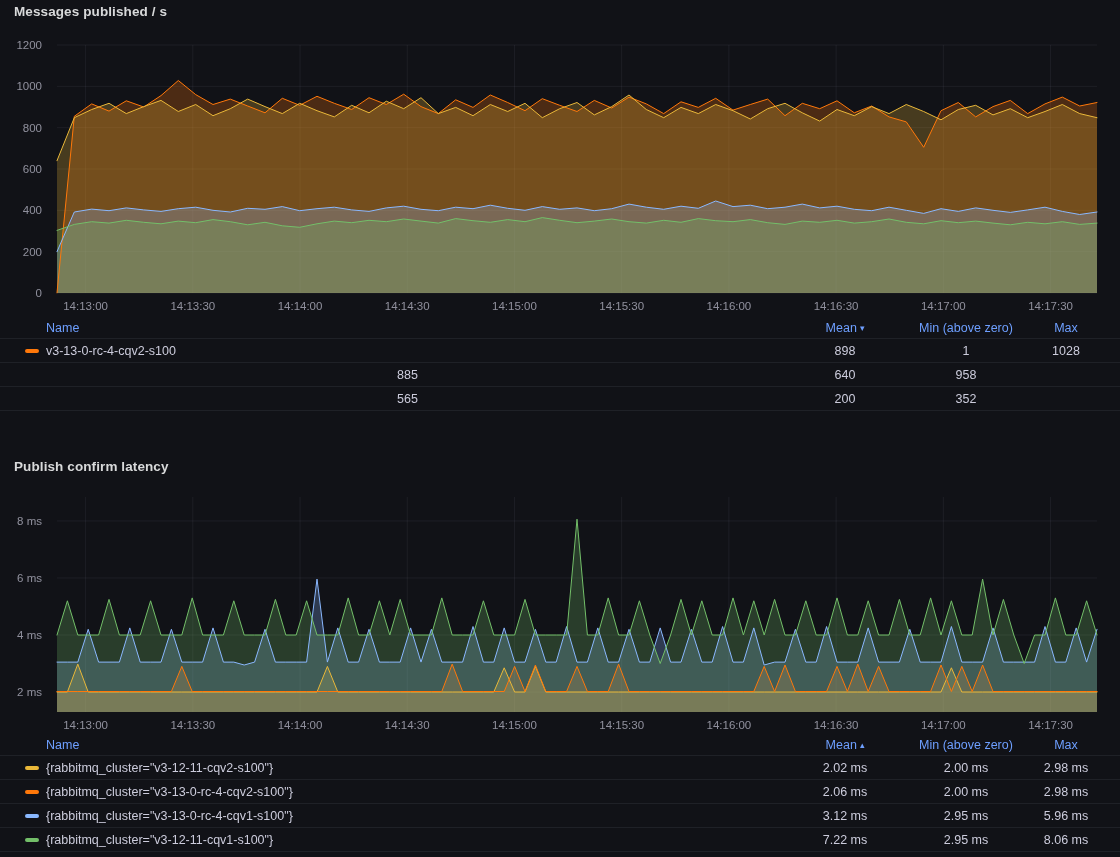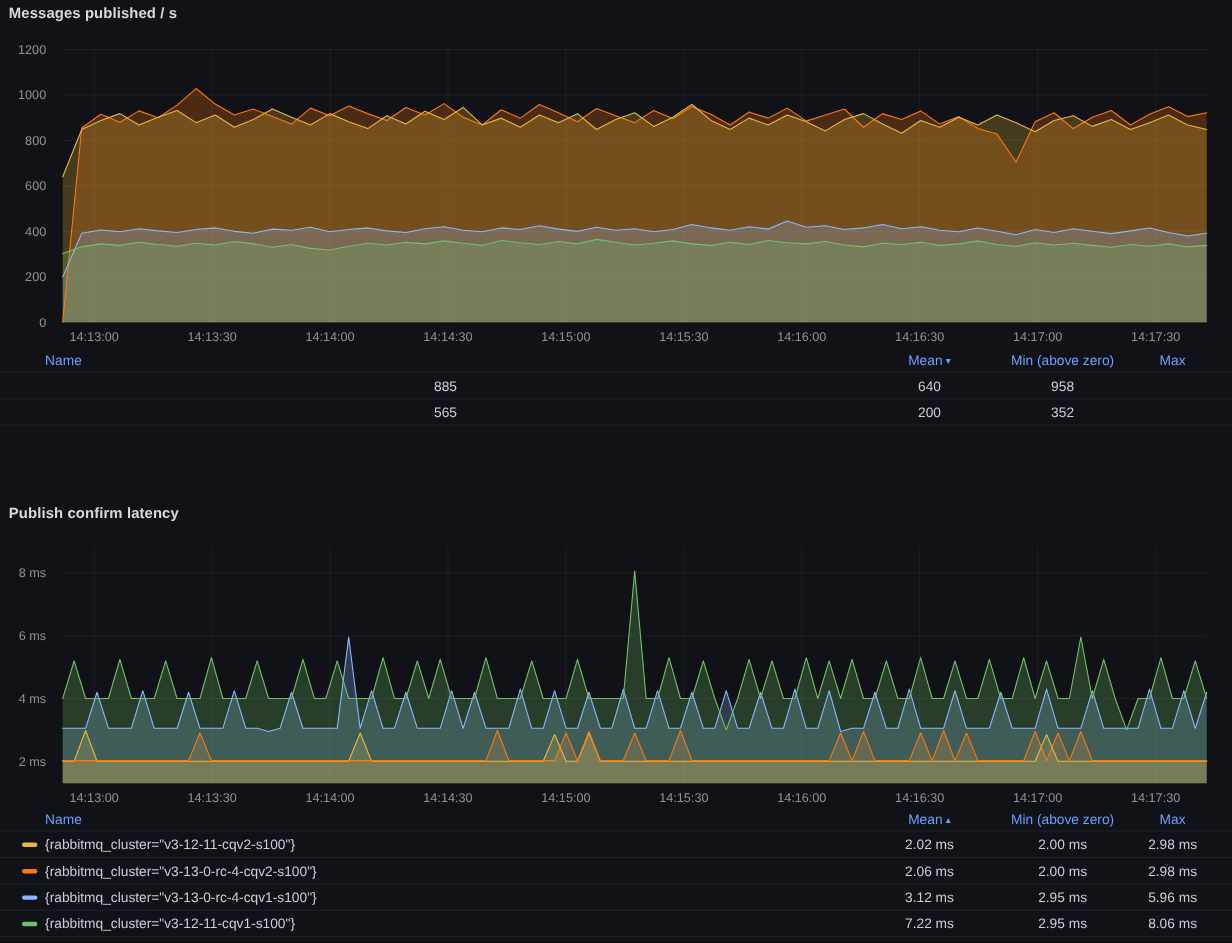--- a/index.html
+++ b/index.html
@@ -1,28 +1,28 @@
 <!DOCTYPE html>
 <html><head>
 <meta charset="utf-8">
 <style>
   html,body{margin:0;padding:0;background:#111217;}
   body{font-family:"Liberation Sans",sans-serif;-webkit-font-smoothing:antialiased;}
   .page{position:relative;width:1120px;height:857px;background:#111217;overflow:hidden;}
-  .panel-title{position:absolute;left:8px;margin:0;font-size:13.5px;font-weight:600;color:#D8D9DA;letter-spacing:.1px;}
+  .panel-title{position:absolute;left:14px;margin:0;font-size:13.5px;font-weight:600;color:#D8D9DA;letter-spacing:.1px;}
   #title-0{top:4px;}
   #title-1{top:459px;}
   .chart-svg{position:absolute;left:0;display:block;}
   #chart-0{top:28px;}
   #chart-1{top:480px;}
   .legend{position:absolute;left:0;width:1120px;color:#CCCCDC;font-size:12.5px;}
   #legend-0{top:317px;}
   #legend-1{top:734px;}
   .lrow{display:grid;grid-template-columns:1fr 110px 132px 68px;align-items:center;height:24px;
-        border-bottom:1px solid #1f2127;padding:0 20px 0 20px;box-sizing:border-box;cursor:pointer;}
+        border-bottom:1px solid #1f2127;padding:0 20px 0 25px;box-sizing:border-box;cursor:pointer;}
   .lrow.header{height:22px;cursor:default;}
   .lrow.header .hcell{color:#6E9FFF;font-weight:500;font-size:12.5px;cursor:pointer;}
   .lrow.header .name-h{padding-left:21px;}
   .ncell{display:flex;align-items:center;white-space:nowrap;overflow:hidden;color:#CCCCDC;}
   .swatch{width:14px;height:4px;border-radius:2px;flex:0 0 14px;margin-right:7px;}
   .num{text-align:center;font-variant-numeric:tabular-nums;color:#CCCCDC;}
   .hcell.num{color:#6E9FFF;}
   .sort-arrow{font-size:9px;margin-left:3px;position:relative;top:-1px;}
 </style>
 </head>
@@ -85,20 +85,29 @@
         </g>
       </svg>
     <div class="legend" id="legend-0">
         <div class="lrow header">
           <div class="hcell name-h">Name</div>
           <div class="hcell num">Mean<span class="sort-arrow">▾</span></div>
           <div class="hcell num">Min (above zero)</div>
           <div class="hcell num">Max</div>
         </div>
         <div class="lrow">
+          <div class="ncell">
+            <span class="swatch" style="background: rgb(255, 120, 10);"></span>
+            <span>v3-13-0-rc-4-cqv2-s100</span>
+          </div>
+          <div class="num">898</div>
+          <div class="num">1</div>
+          <div class="num">1028</div>
+        </div>
+        <div class="lrow">
           <div class="num">885</div>
           <div class="num">640</div>
           <div class="num">958</div>
         </div>
         <div class="lrow">
           <div class="num">565</div>
           <div class="num">200</div>
           <div class="num">352</div>
         </div>
       </div>

